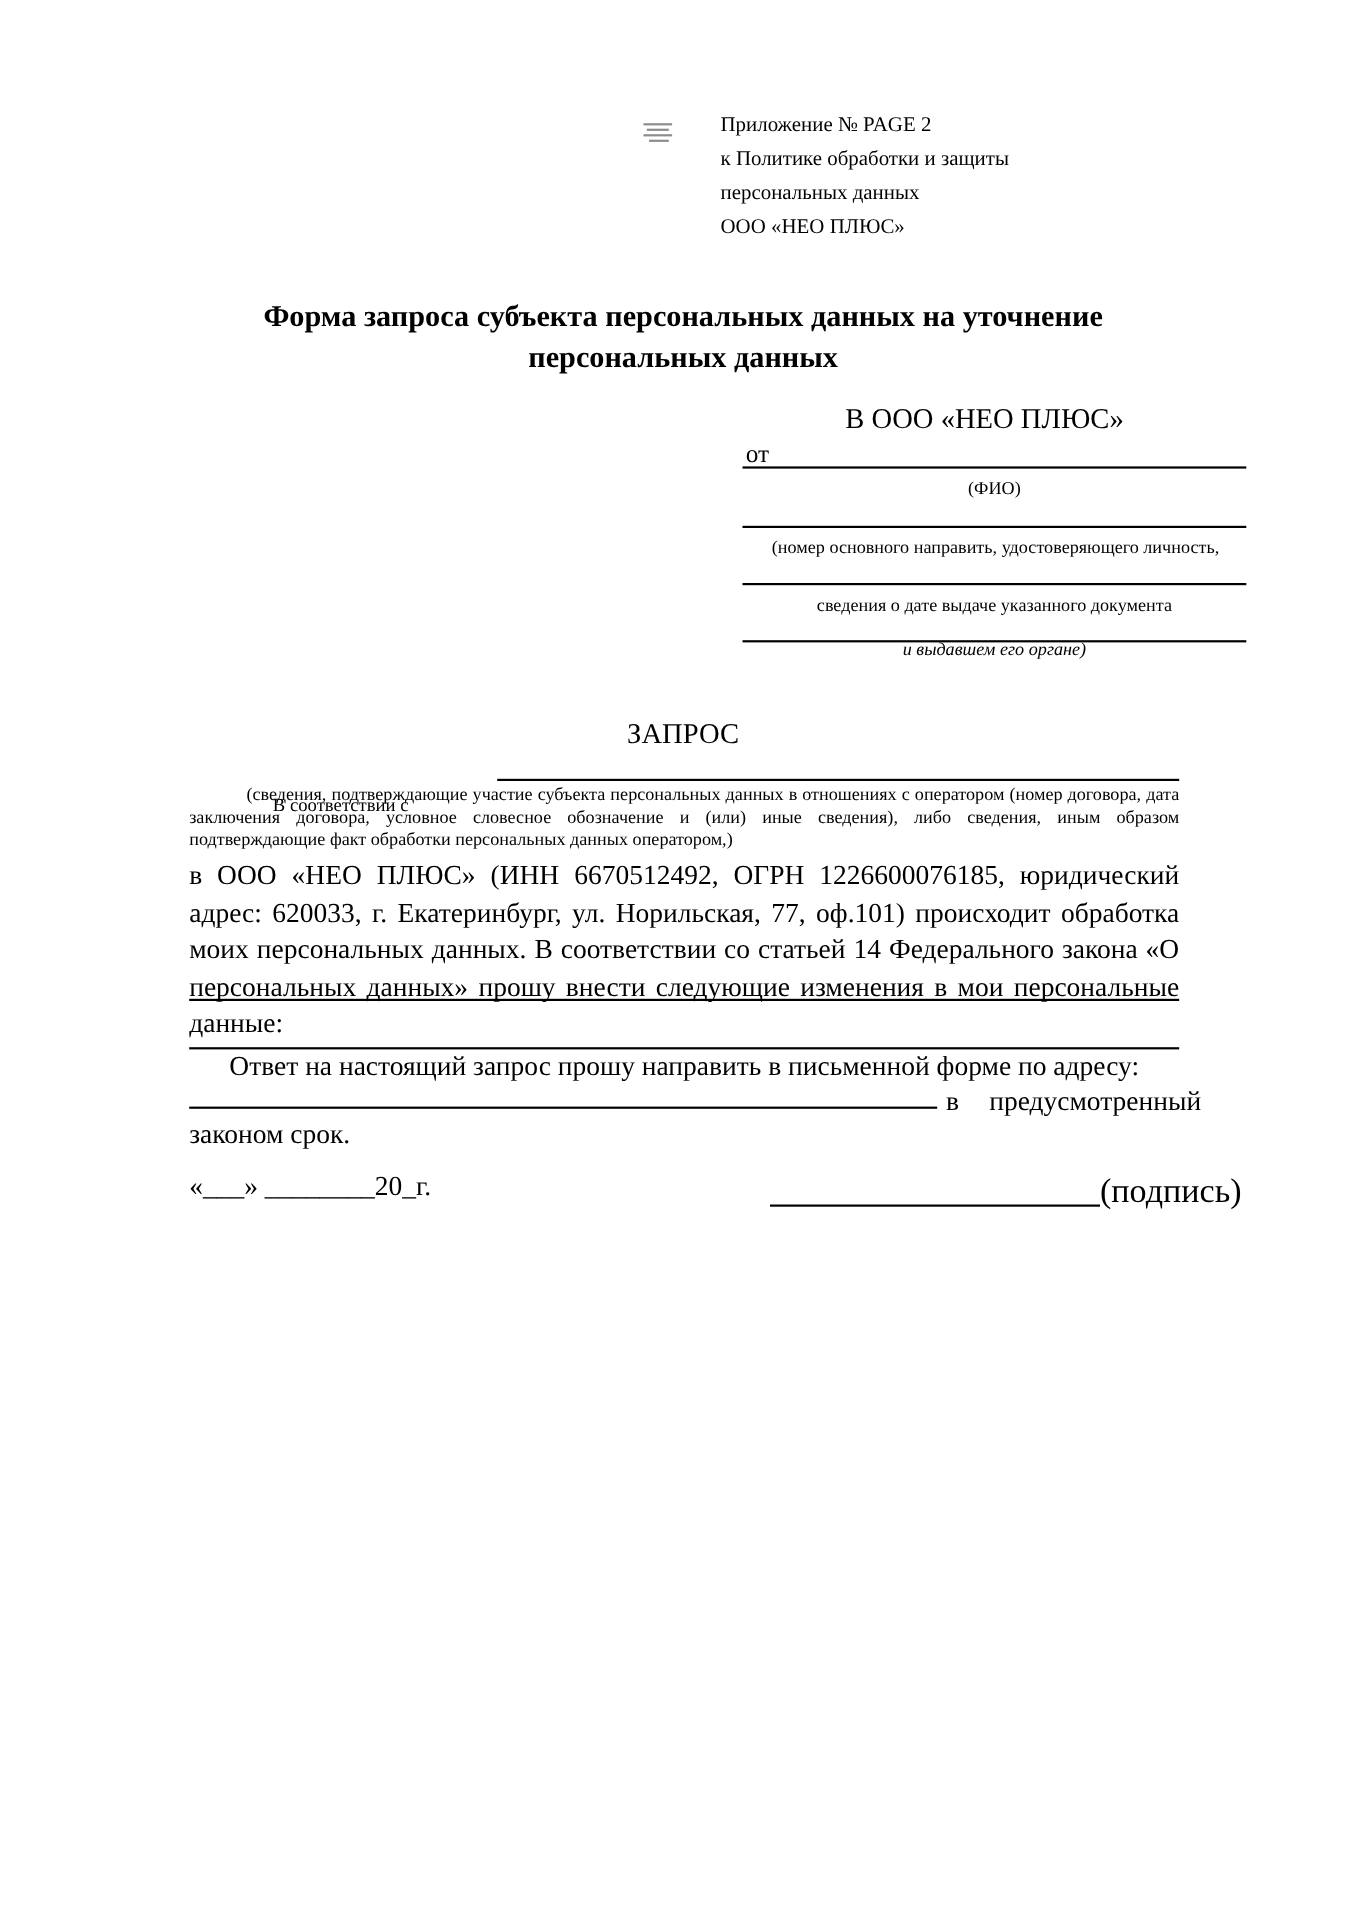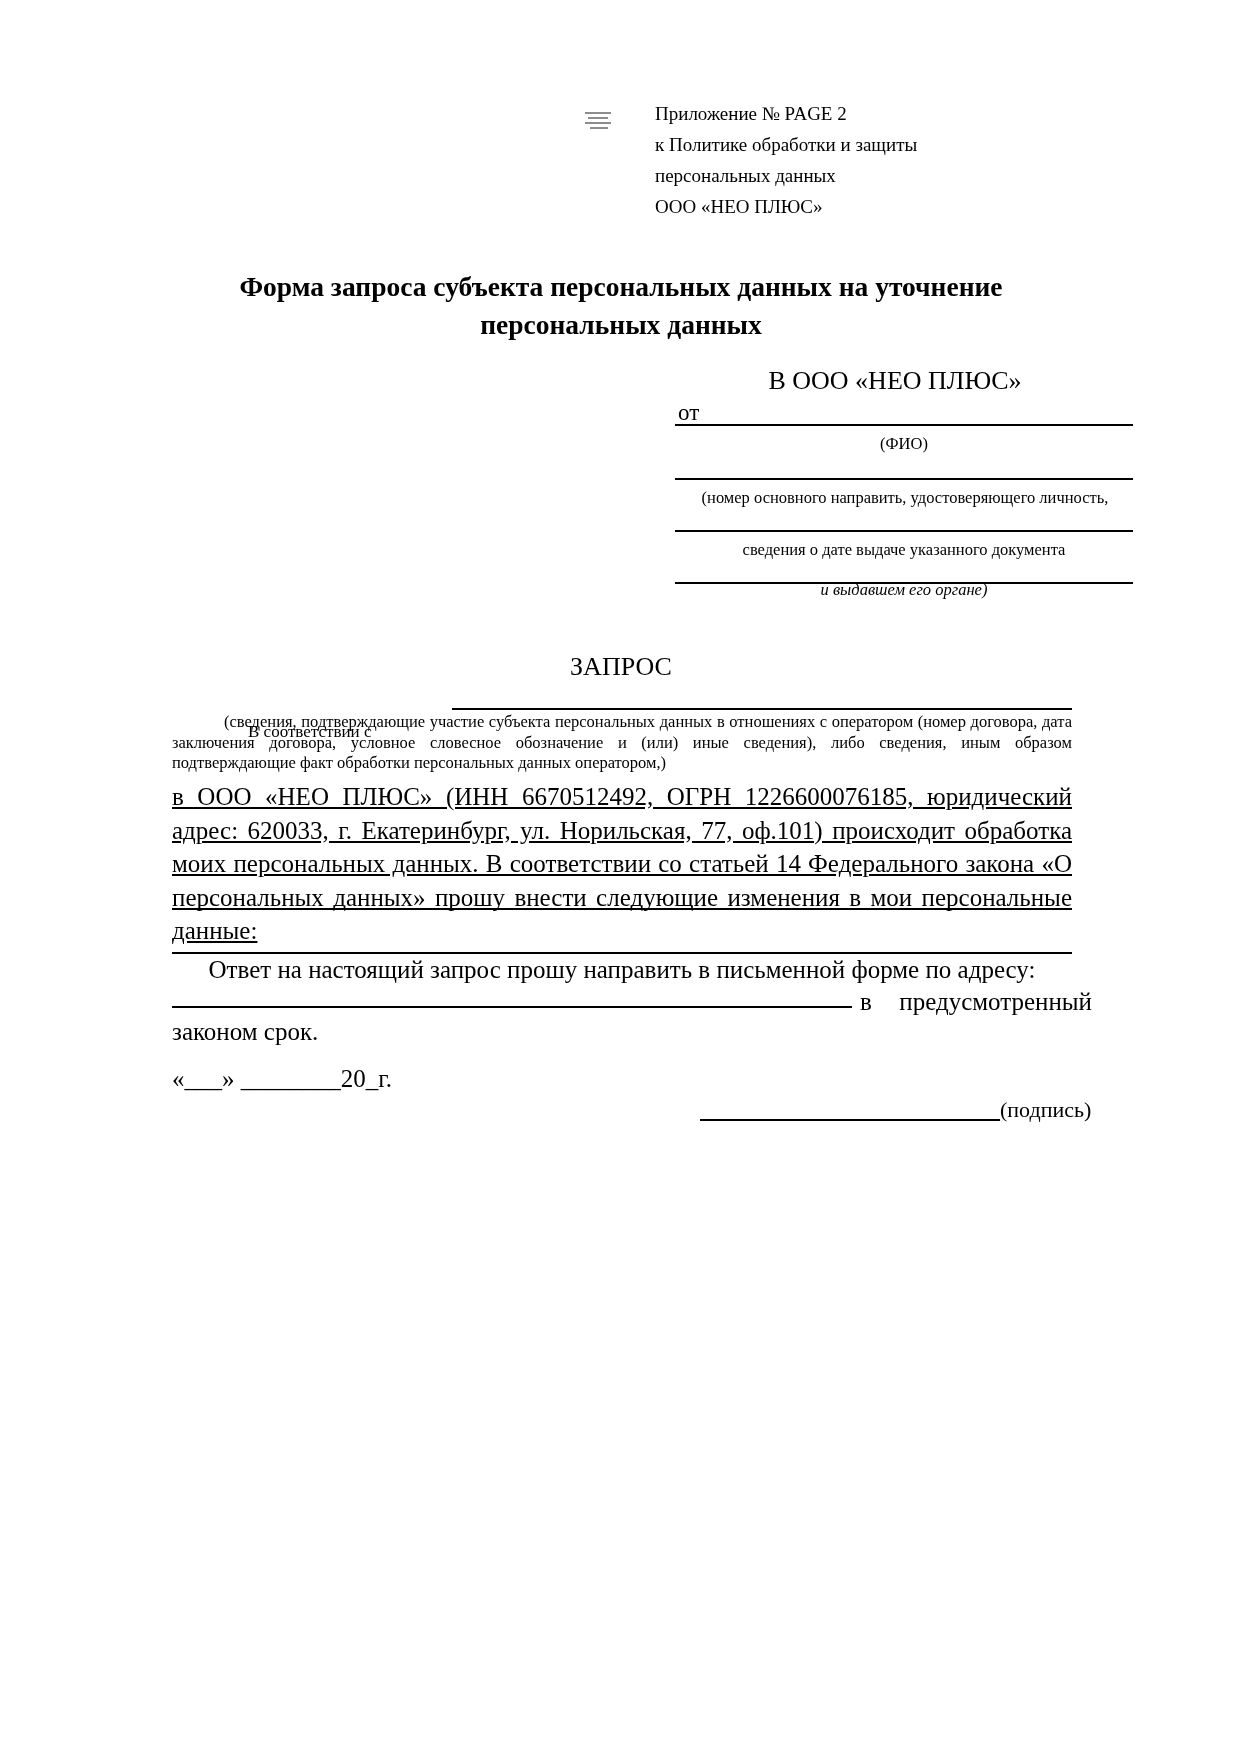--- a/index.html
+++ b/index.html
@@ -124,21 +124,20 @@
 
   .body-par {
     position: absolute;
     top: 780px;
     left: 172px;
     width: 900px;
     font-size: 25px;
     line-height: 33.5px;
     text-align: justify;
     text-justify: inter-word;
-    text-decoration: underline;
   }
 
   .answer-par {
     position: absolute;
     top: 953px;
     left: 172px;
     width: 900px;
     font-size: 25px;
     line-height: 33.5px;
   }
@@ -165,22 +164,21 @@
     position: absolute;
     top: 1065px;
     left: 172px;
     font-size: 25px;
     letter-spacing: 0px;
   }
   .sign-line {
     position: absolute;
     top: 1065px;
     left: 700px;
-    font-size: 22px;
-    margin-top: 32px;
+    font-size: 31px;
   }
   .sign-underscore {
     display: inline-block;
     width: 300px;
     border-bottom: 2px solid #000;
     height: 20px;
     vertical-align: -4px;
   }
 </style>
 </head>

